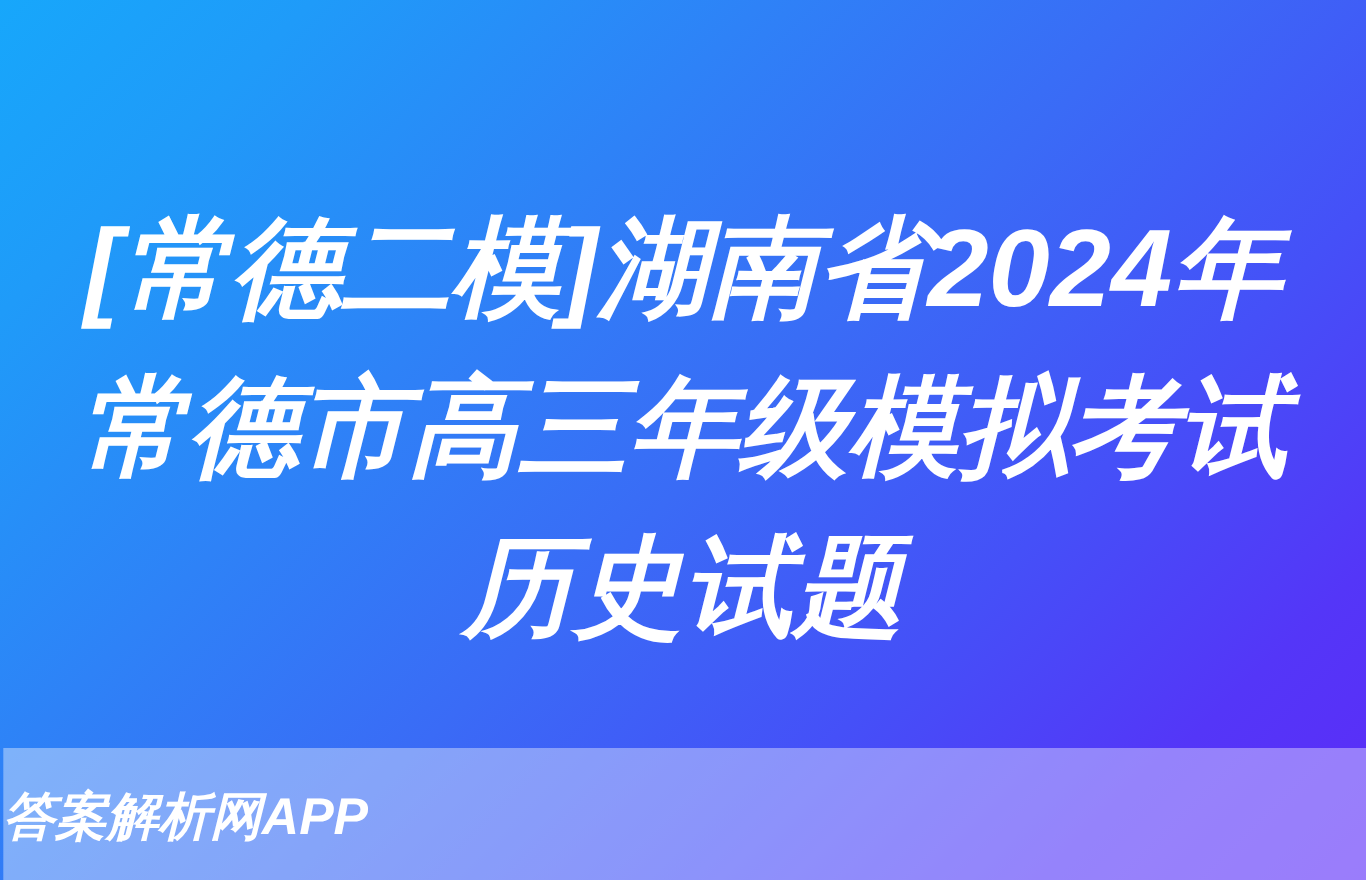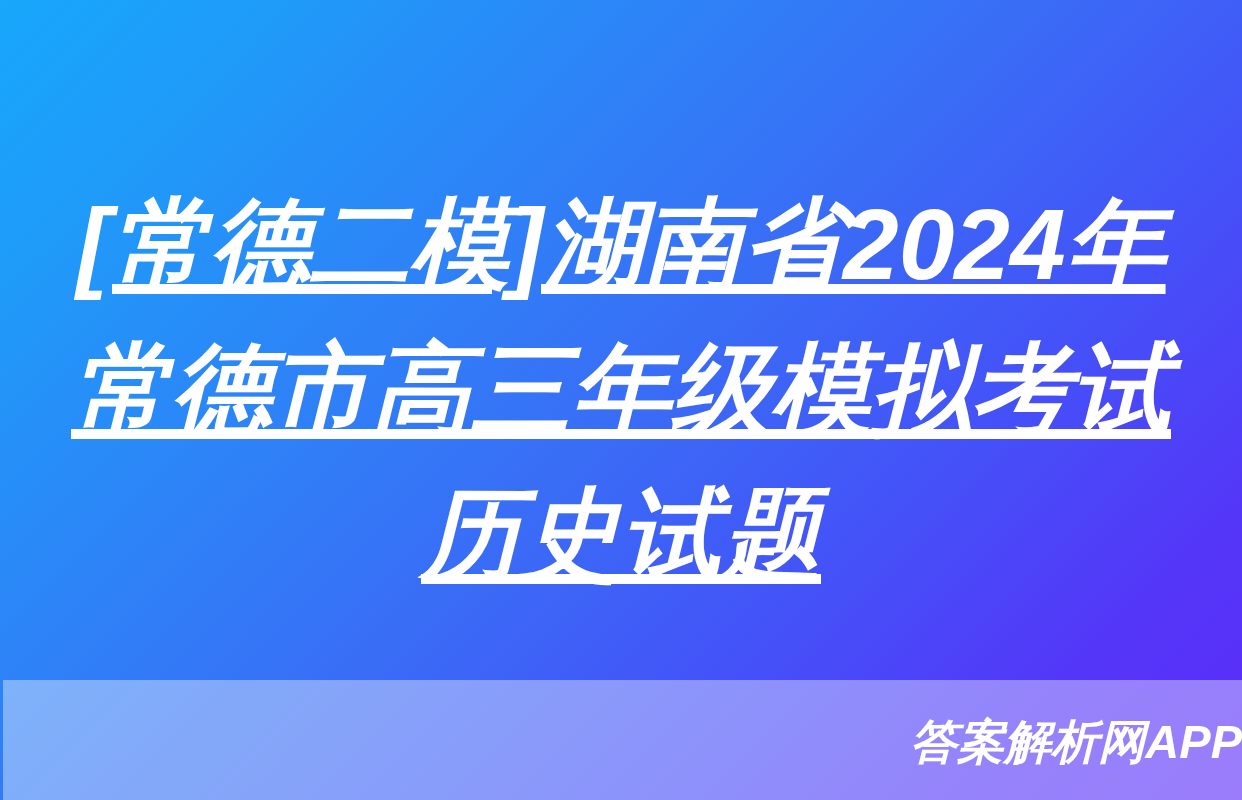--- a/index.html
+++ b/index.html
@@ -39,34 +39,33 @@
   #title-text {
     display: block;
     color: #ffffff;
     font-size: 100px;
     line-height: 145px;
     font-weight: 700;
     font-style: italic;
     letter-spacing: 0px;
     word-break: break-all;
     white-space: normal;
-    text-decoration: underline;
   }
 
   
   #footer-band {
     position: absolute;
     left: 3px;
     right: 0px;
     top: 680px;
     height: 120px;
     background: rgba(255, 255, 255, 0.385);
     display: flex;
     align-items: center;
-    justify-content: flex-end;
+    justify-content: flex-start;
   }
 
   #watermark-text {
     color: #ffffff;
     font-size: 47px;
     font-weight: 700;
     font-style: italic;
     letter-spacing: 0px;
     line-height: 1;
     white-space: nowrap;

